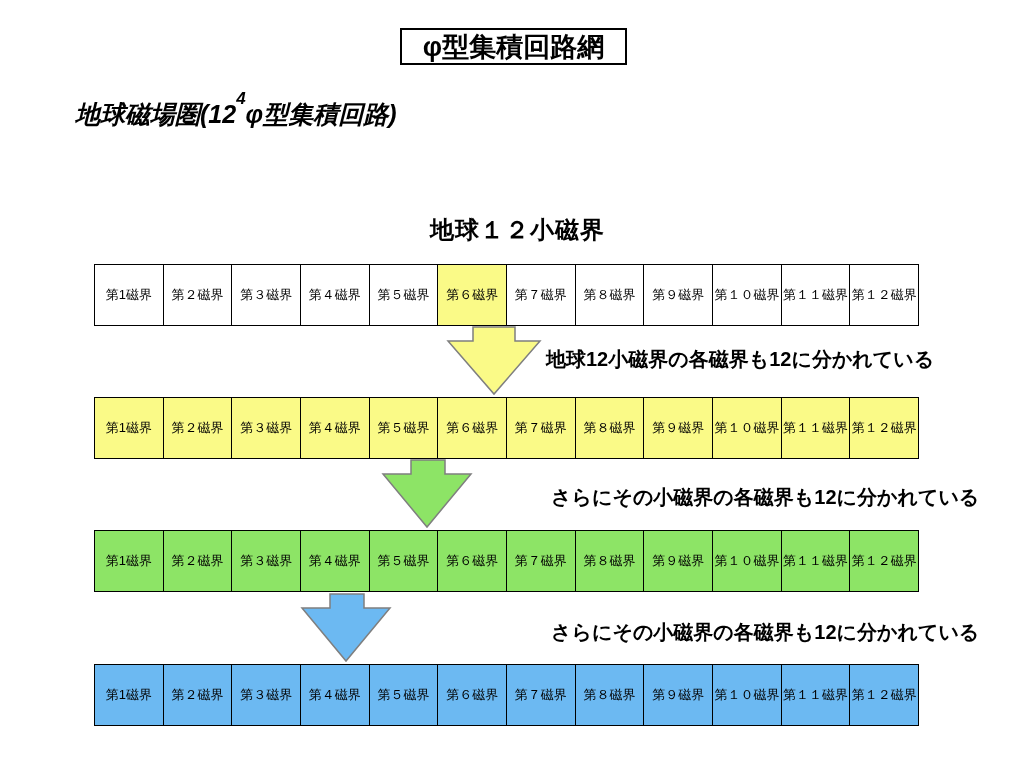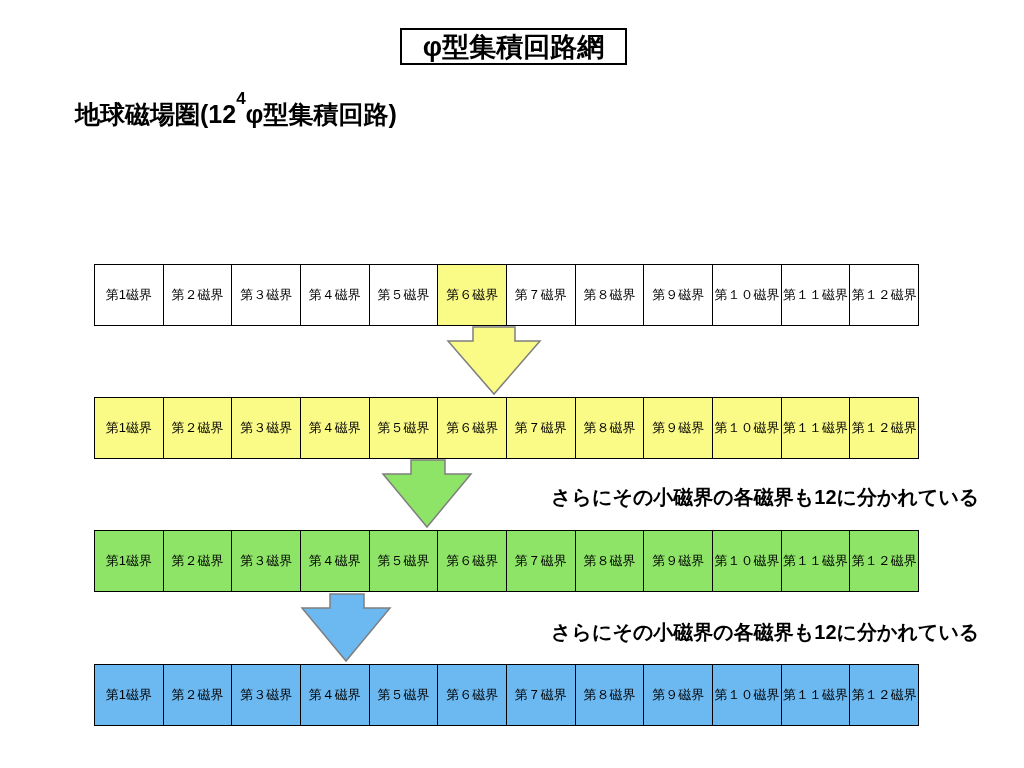--- a/index.html
+++ b/index.html
@@ -31,20 +31,21 @@
     white-space: nowrap;
   }
   .subtitle {
     position: absolute;
     left: 75px;
     top: 98px;
     font-size: 25px;
     font-weight: bold;
     color: #000000;
     white-space: nowrap;
+    font-style: italic;
   }
   .subtitle sup {
     font-size: 17px;
     position: relative;
     top: -10px;
   }
   .heading {
     position: absolute;
     left: 430px;
     top: 214px;
@@ -103,39 +104,41 @@
 <body>
 
 <div class="canvas">
 
   <div class="title-box">
     <span>φ型集積回路網</span>
   </div>
 
   <div class="subtitle"><span>地球磁場圏(12</span><sup>4</sup><span>φ型集積回路)</span></div>
 
+  <div class="heading">地球１２小磁界</div>
 
   <div class="mrow row-1">
       <div class="cell" style="background: rgb(255, 255, 255);">第1磁界</div>
       <div class="cell" style="background: rgb(255, 255, 255);">第２磁界</div>
       <div class="cell" style="background: rgb(255, 255, 255);">第３磁界</div>
       <div class="cell" style="background: rgb(255, 255, 255);">第４磁界</div>
       <div class="cell" style="background: rgb(255, 255, 255);">第５磁界</div>
       <div class="cell" style="background: rgb(250, 250, 135);">第６磁界</div>
       <div class="cell" style="background: rgb(255, 255, 255);">第７磁界</div>
       <div class="cell" style="background: rgb(255, 255, 255);">第８磁界</div>
       <div class="cell" style="background: rgb(255, 255, 255);">第９磁界</div>
       <div class="cell" style="background: rgb(255, 255, 255);">第１０磁界</div>
       <div class="cell" style="background: rgb(255, 255, 255);">第１１磁界</div>
       <div class="cell" style="background: rgb(255, 255, 255);">第１２磁界</div>
     </div>
 
   <svg class="arrow arrow-1" viewBox="0 0 96 70" preserveAspectRatio="none">
     <polygon points="27,1 69,1 69,15 94,15 48,68 2,15 27,15" fill="#FAFA87" stroke="#7F7F7F" stroke-width="1.5"></polygon>
   </svg>
+  <div class="annotation ann-1">地球12小磁界の各磁界も12に分かれている</div>
 
   <div class="mrow row-2">
       <div class="cell" style="background: rgb(250, 250, 135);">第1磁界</div>
       <div class="cell" style="background: rgb(250, 250, 135);">第２磁界</div>
       <div class="cell" style="background: rgb(250, 250, 135);">第３磁界</div>
       <div class="cell" style="background: rgb(250, 250, 135);">第４磁界</div>
       <div class="cell" style="background: rgb(250, 250, 135);">第５磁界</div>
       <div class="cell" style="background: rgb(250, 250, 135);">第６磁界</div>
       <div class="cell" style="background: rgb(250, 250, 135);">第７磁界</div>
       <div class="cell" style="background: rgb(250, 250, 135);">第８磁界</div>

